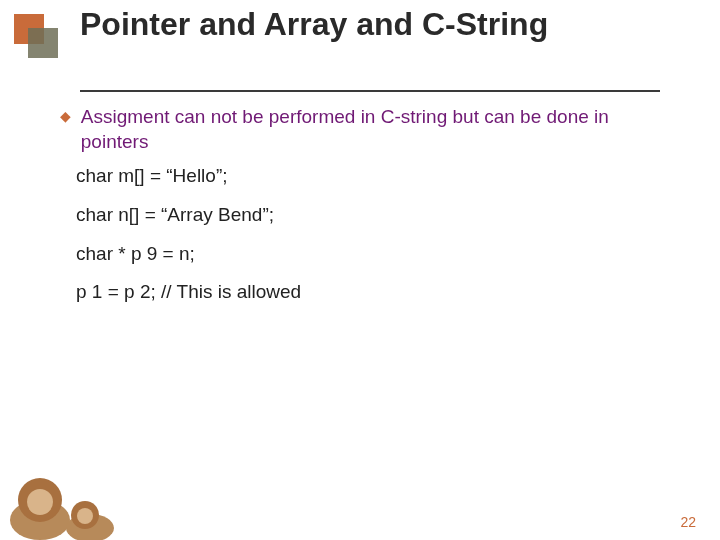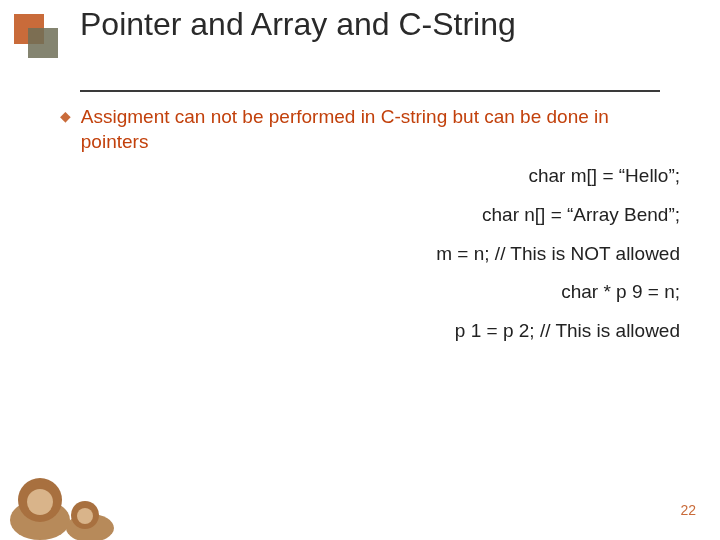--- a/index.html
+++ b/index.html
@@ -30,21 +30,21 @@
     width: 30px; height: 30px;
     background: #6e6e57;
     opacity: 0.85;
   }
   .slide-title {
     position: absolute;
     top: 6px;
     left: 80px;
     right: 30px;
     font-size: 32px;
-    font-weight: normal;
+    font-weight: bold;
     color: #2a2a2a;
     line-height: 1.15;
   }
   .title-underline {
     position: absolute;
     top: 90px;
     left: 80px;
     width: 580px;
     height: 2px;
     background: #3a3a3a;
@@ -62,34 +62,33 @@
     margin-bottom: 10px;
   }
   .bullet-symbol {
     color: #c96b3a;
     font-size: 14px;
     line-height: 22px;
     flex-shrink: 0;
   }
   .bullet-text {
     font-size: 19px;
-    color: #c2410c;
+    color: #701a75;
     line-height: 1.3;
   }
   .code-line {
     font-size: 19px;
     color: #222;
     margin-left: 16px;
     margin-bottom: 14px;
     line-height: 1.3;
-    text-align: right;
   }
   .page-number {
     position: absolute;
-    bottom: 22px;
+    bottom: 10px;
     right: 24px;
     font-size: 14px;
     color: #c96b3a;
   }
   .lion-deco {
     position: absolute;
     bottom: 0;
     left: 0;
     width: 150px;
     height: 90px;
@@ -109,21 +108,20 @@
 
 <div class="title-underline"></div>
 
 <div class="content">
   <div class="bullet-row">
     <span class="bullet-symbol">◆</span>
     <span class="bullet-text">Assigment can not be performed in C-string but can be done in pointers</span>
   </div>
   <div class="code-line">char m[] = “Hello”;</div>
   <div class="code-line">char n[] = “Array Bend”;</div>
-  <div class="code-line">m = n; // This is NOT allowed</div>
   <div class="code-line">char * p 9 = n;</div>
   <div class="code-line">p 1 = p 2; // This is allowed</div>
 </div>
 
 <div class="page-number">22</div>
 
 <svg class="lion-deco" viewBox="0 0 150 90" preserveAspectRatio="xMinYMax meet">
   <ellipse cx="40" cy="70" rx="30" ry="20" fill="#b78a5a"></ellipse>
   <ellipse cx="40" cy="50" rx="22" ry="22" fill="#a8703f"></ellipse>
   <ellipse cx="40" cy="52" rx="13" ry="13" fill="#d9b48a"></ellipse>

